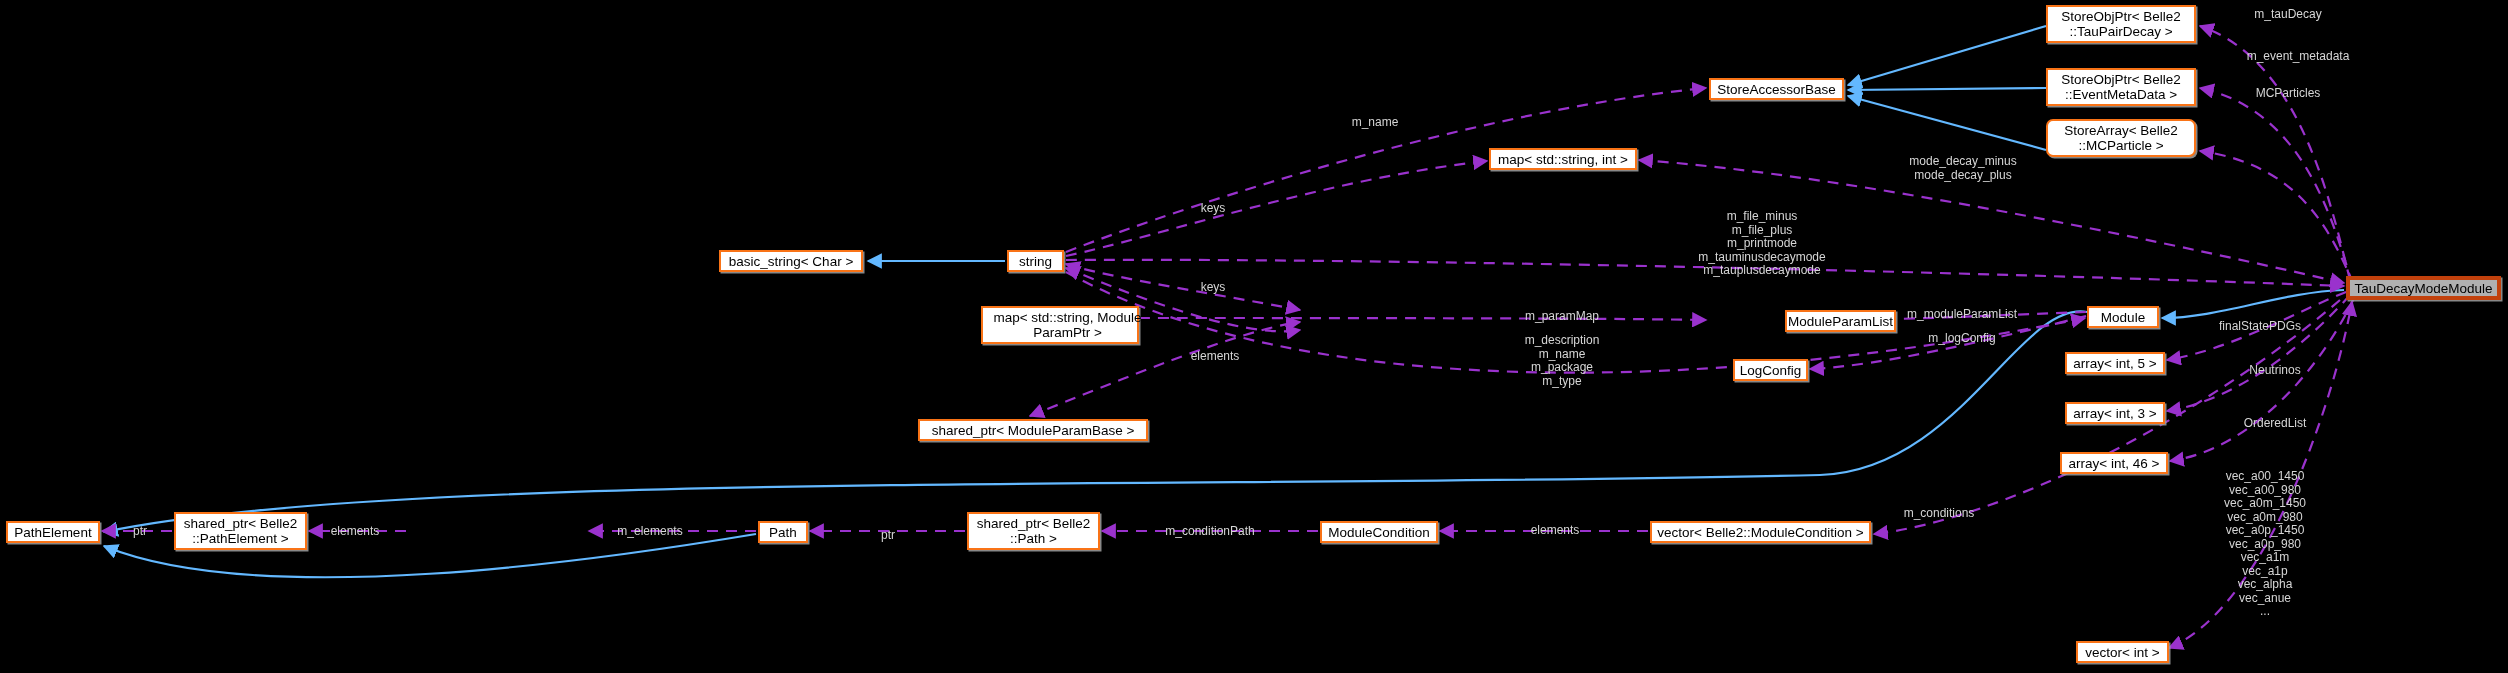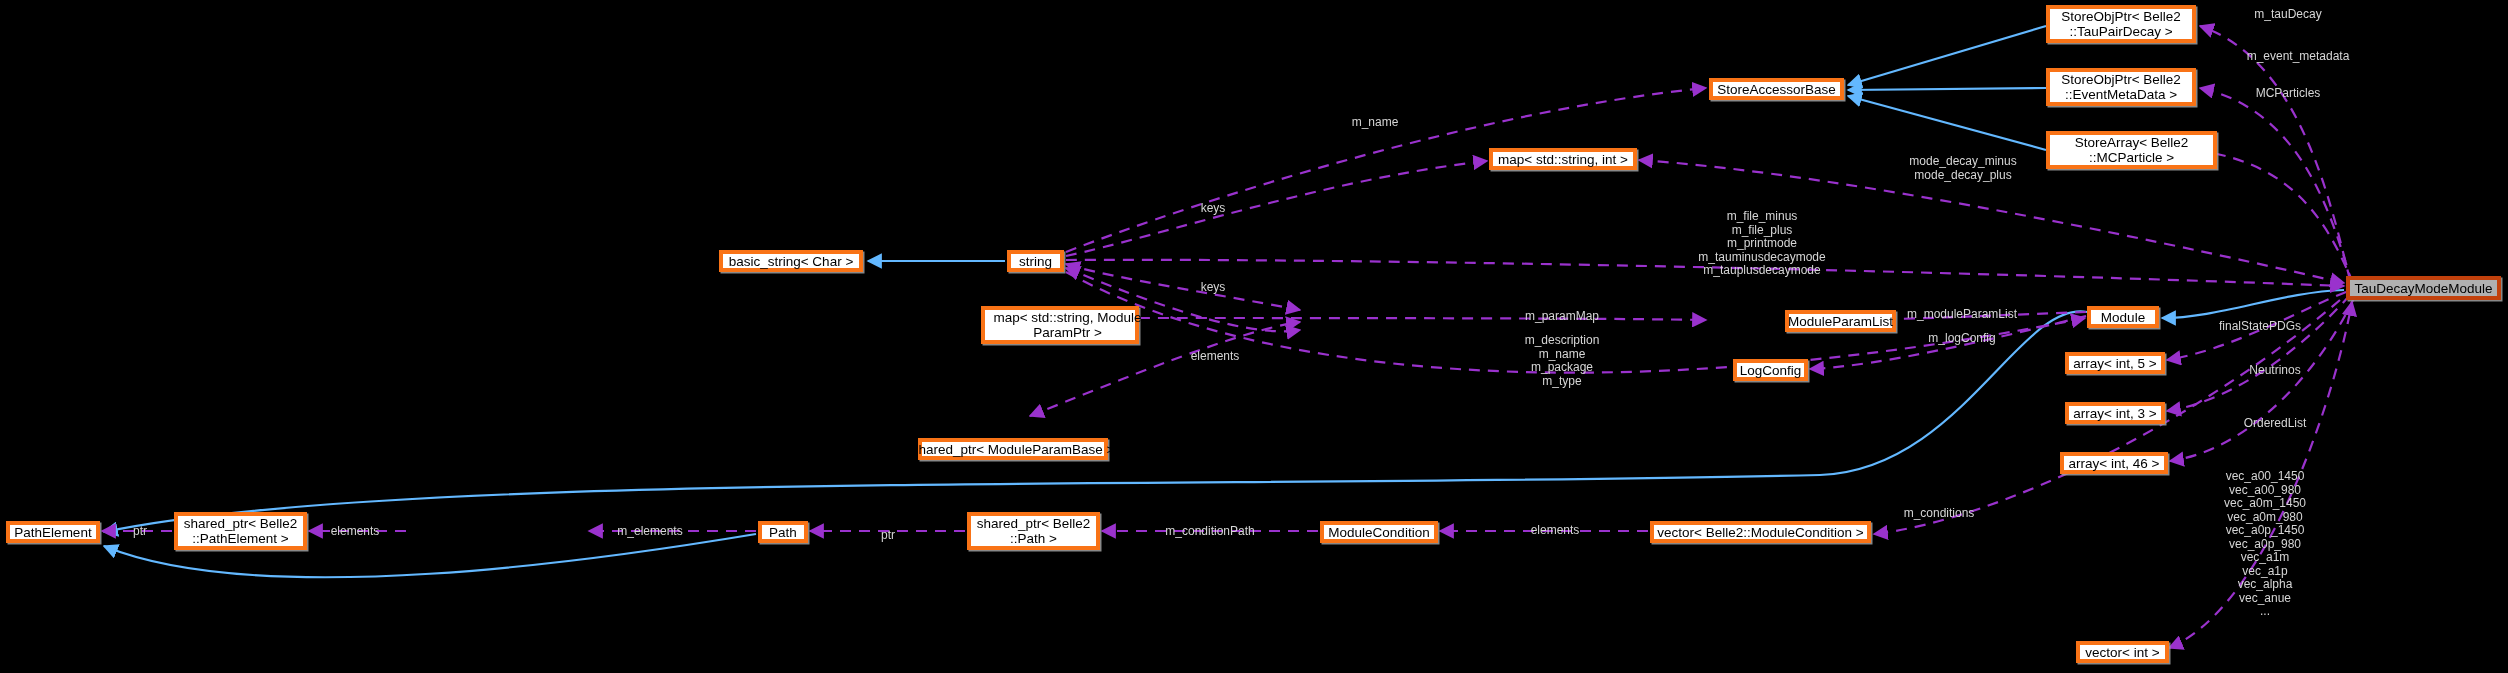--- a/index.html
+++ b/index.html
@@ -19,21 +19,21 @@
     position: absolute;
     left: 0; top: 0;
     width: 2508px;
     height: 673px;
     pointer-events: none;
   }
   .node {
     position: absolute;
     box-sizing: border-box;
     background: #ffffff;
-    border: 4px solid #f97316;
+    border: 2px solid #f97316;
     color: #000000;
     font-size: 13.5px;
     line-height: 15px;
     text-align: center;
     display: flex;
     align-items: center;
     justify-content: center;
     white-space: pre;
     box-shadow: 1.5px 1.5px 0 rgba(160,160,160,0.85);
   }
@@ -105,41 +105,41 @@
       <path d="M 2169,648 C 2260,610 2330,420 2352,302" marker-end="url(#arrow-usage)" marker-start="url(#arrow-usage)"></path>
     </g>
   </svg>
 
   <div class="node" style="left:2046px;top:5px;width:150px;height:38px;">StoreObjPtr&lt; Belle2
 ::TauPairDecay &gt;</div>
 
   <div class="node" style="left:2046px;top:68px;width:150px;height:38px;">StoreObjPtr&lt; Belle2
 ::EventMetaData &gt;</div>
 
-  <div class="node" style="left:2046px;top:131px;width:171px;height:38px;">StoreArray&lt; Belle2
+  <div class="node" style="left:2046px;top:119px;width:150px;height:38px;border-radius:7px;">StoreArray&lt; Belle2
 ::MCParticle &gt;</div>
 
   <div class="node" style="left:1709px;top:78px;width:135px;height:22px;">StoreAccessorBase</div>
 
   <div class="node" style="left:1489px;top:148px;width:148px;height:22px;">map&lt; std::string, int &gt;</div>
 
   <div class="node" style="left:719px;top:250px;width:144px;height:22px;">basic_string&lt; Char &gt;</div>
 
   <div class="node" style="left:1007px;top:250px;width:57px;height:22px;">string</div>
 
   <div class="node" style="left:981px;top:306px;width:158px;height:38px;padding-left:15px;">map&lt; std::string, Module
 ParamPtr &gt;</div>
 
   <div class="node" style="left:1785px;top:310px;width:111px;height:22px;">ModuleParamList</div>
 
   <div class="node" style="left:1733px;top:359px;width:75px;height:22px;">LogConfig</div>
 
   <div class="node" style="left:2087px;top:306px;width:72px;height:22px;">Module</div>
 
-  <div class="node" style="left:918px;top:438px;width:190px;height:22px;">shared_ptr&lt; ModuleParamBase &gt;</div>
+  <div class="node" style="left:918px;top:419px;width:230px;height:22px;">shared_ptr&lt; ModuleParamBase &gt;</div>
 
   <div class="node" style="left:2065px;top:352px;width:100px;height:22px;">array&lt; int, 5 &gt;</div>
 
   <div class="node" style="left:2065px;top:402px;width:100px;height:22px;">array&lt; int, 3 &gt;</div>
 
   <div class="node" style="left:2060px;top:452px;width:108px;height:22px;">array&lt; int, 46 &gt;</div>
 
   <div class="node" style="left:6px;top:521px;width:94px;height:22px;">PathElement</div>
 
   <div class="node" style="left:174px;top:512px;width:133px;height:38px;">shared_ptr&lt; Belle2

